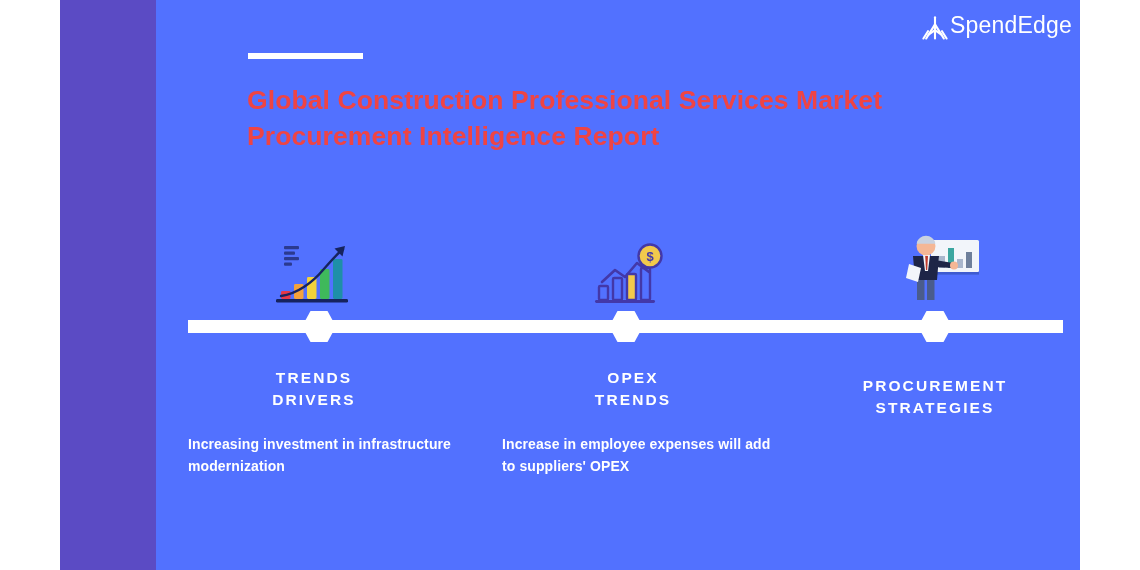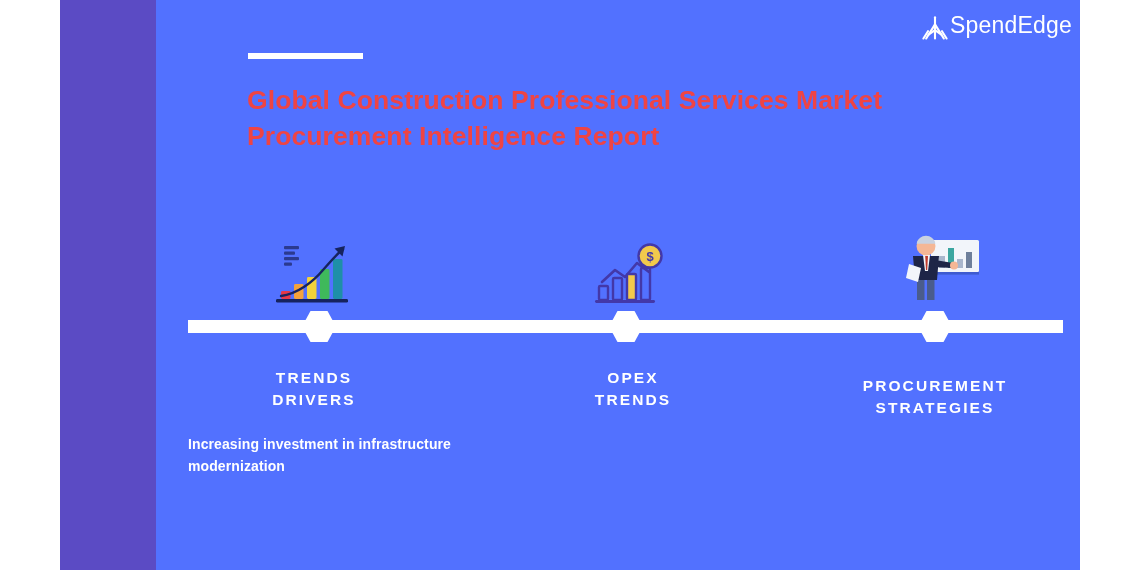--- a/index.html
+++ b/index.html
@@ -223,20 +223,21 @@
         <rect x="48" y="26" width="9" height="32" rx="1.2" fill="none" stroke="#4338A8" stroke-width="2.4"></rect>
 
         <rect x="2" y="58" width="60" height="3" rx="1.4" fill="#4338A8"></rect>
 
         <circle cx="57" cy="14" r="11.5" fill="#F2C94C" stroke="#4338A8" stroke-width="2.4"></circle>
         <text x="57" y="19.4" text-anchor="middle" font-family="'Liberation Sans', sans-serif" font-size="13" font-weight="bold" fill="#4338A8">$</text>
       </svg>
     </div>
     <p class="ms-heading">OPEX
 TRENDS</p>
+    <p class="ms-desc">Increase in employee expenses will add to suppliers'  OPEX</p>
   </div>
 
   <div class="milestone" id="ms-2">
     <div class="ms-icon">
       <svg width="96" height="72" viewBox="0 0 96 72" aria-hidden="true">
 
         <rect x="44" y="10" width="48" height="32" rx="1.5" fill="#F2F5FA"></rect>
         <rect x="44" y="42" width="48" height="2.6" fill="#3E5BD0"></rect>
 
         <rect x="52" y="26" width="6" height="12" fill="#A9B6CC"></rect>

